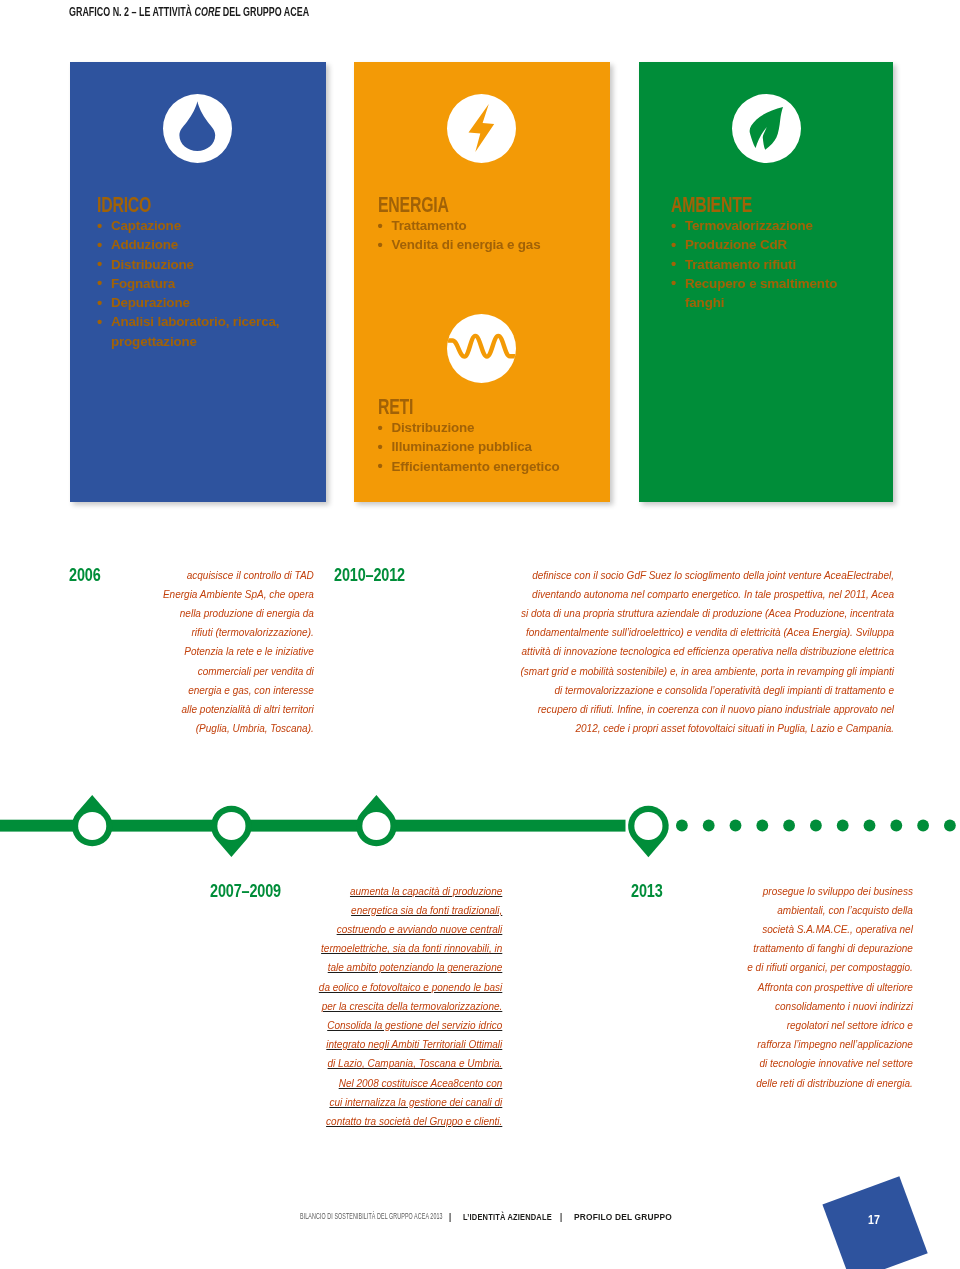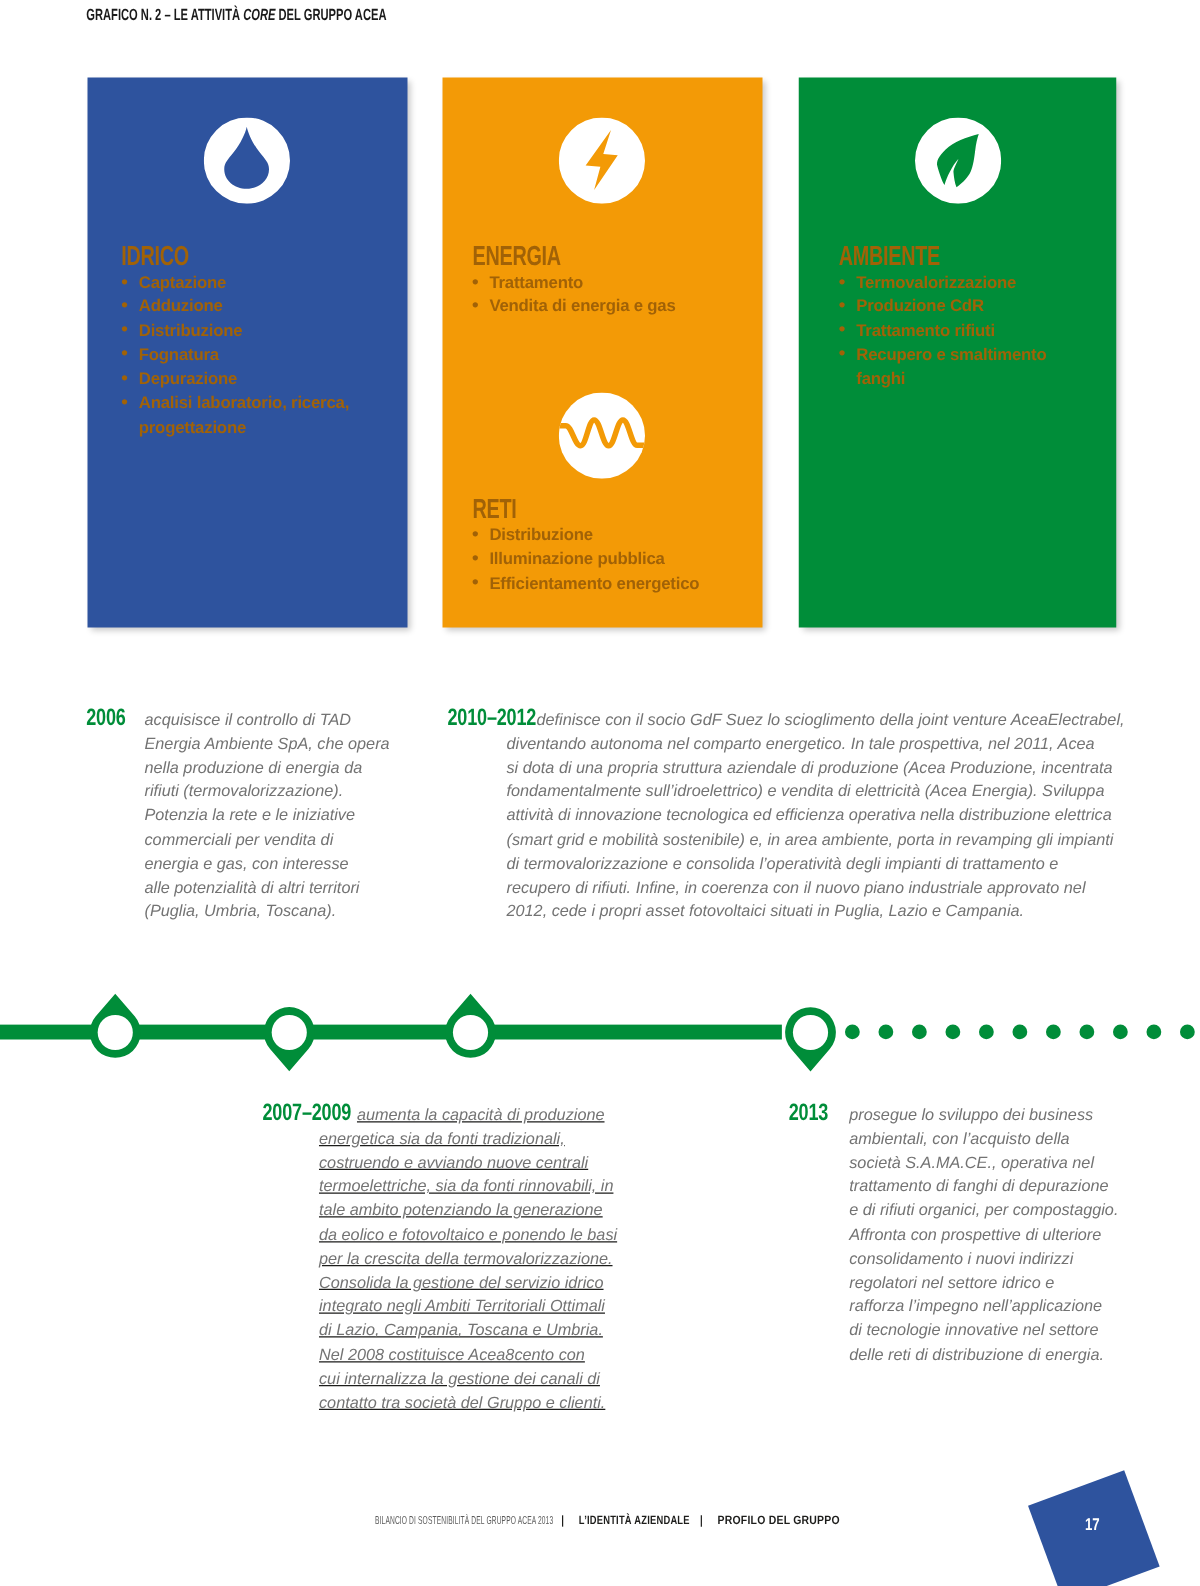--- a/index.html
+++ b/index.html
@@ -20,25 +20,25 @@
 
   .blk{position:absolute;color:#a16207;}
   .blk h3{margin:0;font-weight:bold;font-size:22px;letter-spacing:-.3px;line-height:22px;transform:scaleX(.72);transform-origin:0 50%;white-space:nowrap;}
   .blk ul{margin:0;padding:0;list-style:none;}
   .blk li{position:relative;padding-left:14px;font-size:13.4px;font-weight:bold;line-height:19.3px;letter-spacing:-.15px;}
   .blk li .bu{position:absolute;left:0px;top:-0.5px;font-size:15px;}
 
   
   .tl-block{position:absolute;font-size:13px;line-height:19.2px;color:#1d1d1b;}
   .yr{position:absolute;left:0;top:0;color:#008D39;font-weight:bold;font-size:19px;font-style:normal;display:block;transform:scaleX(.76);transform-origin:0 0;letter-spacing:-.2px;white-space:nowrap;line-height:16.5px;}
-  .bodytxt{margin:0;font-style:italic;font-size:13px;line-height:19.2px;color:#737373;white-space:nowrap;}
+  .bodytxt{margin:0;font-style:italic;font-size:10px;line-height:19.2px;color:#c2410c;white-space:nowrap;text-align:right;}
   #tl-2006{left:68.8px;top:565.5px;width:245px;}
   #tl-2006 .yr{top:1.5px;}
   #tl-2006 .bodytxt{padding-left:46.8px;text-indent:0;}
-  #tl-2010{left:358px;top:565.5px;width:560px;}
+  #tl-2010{left:334px;top:565.5px;width:560px;}
   #tl-2010 .yr{top:1.5px;}
   #tl-2010 .bodytxt{padding-left:47.2px;text-indent:24px;}
   #tl-2007{left:210.3px;top:881.5px;width:292px;text-decoration:underline;}
   #tl-2007 .yr{top:1.5px;}
   #tl-2007 .bodytxt{padding-left:44.9px;text-indent:30.4px;}
   #tl-2013{left:630.9px;top:881.5px;width:282px;}
   #tl-2013 .yr{top:1.5px;}
   #tl-2013 .bodytxt{padding-left:48.5px;text-indent:0;}
 
   

